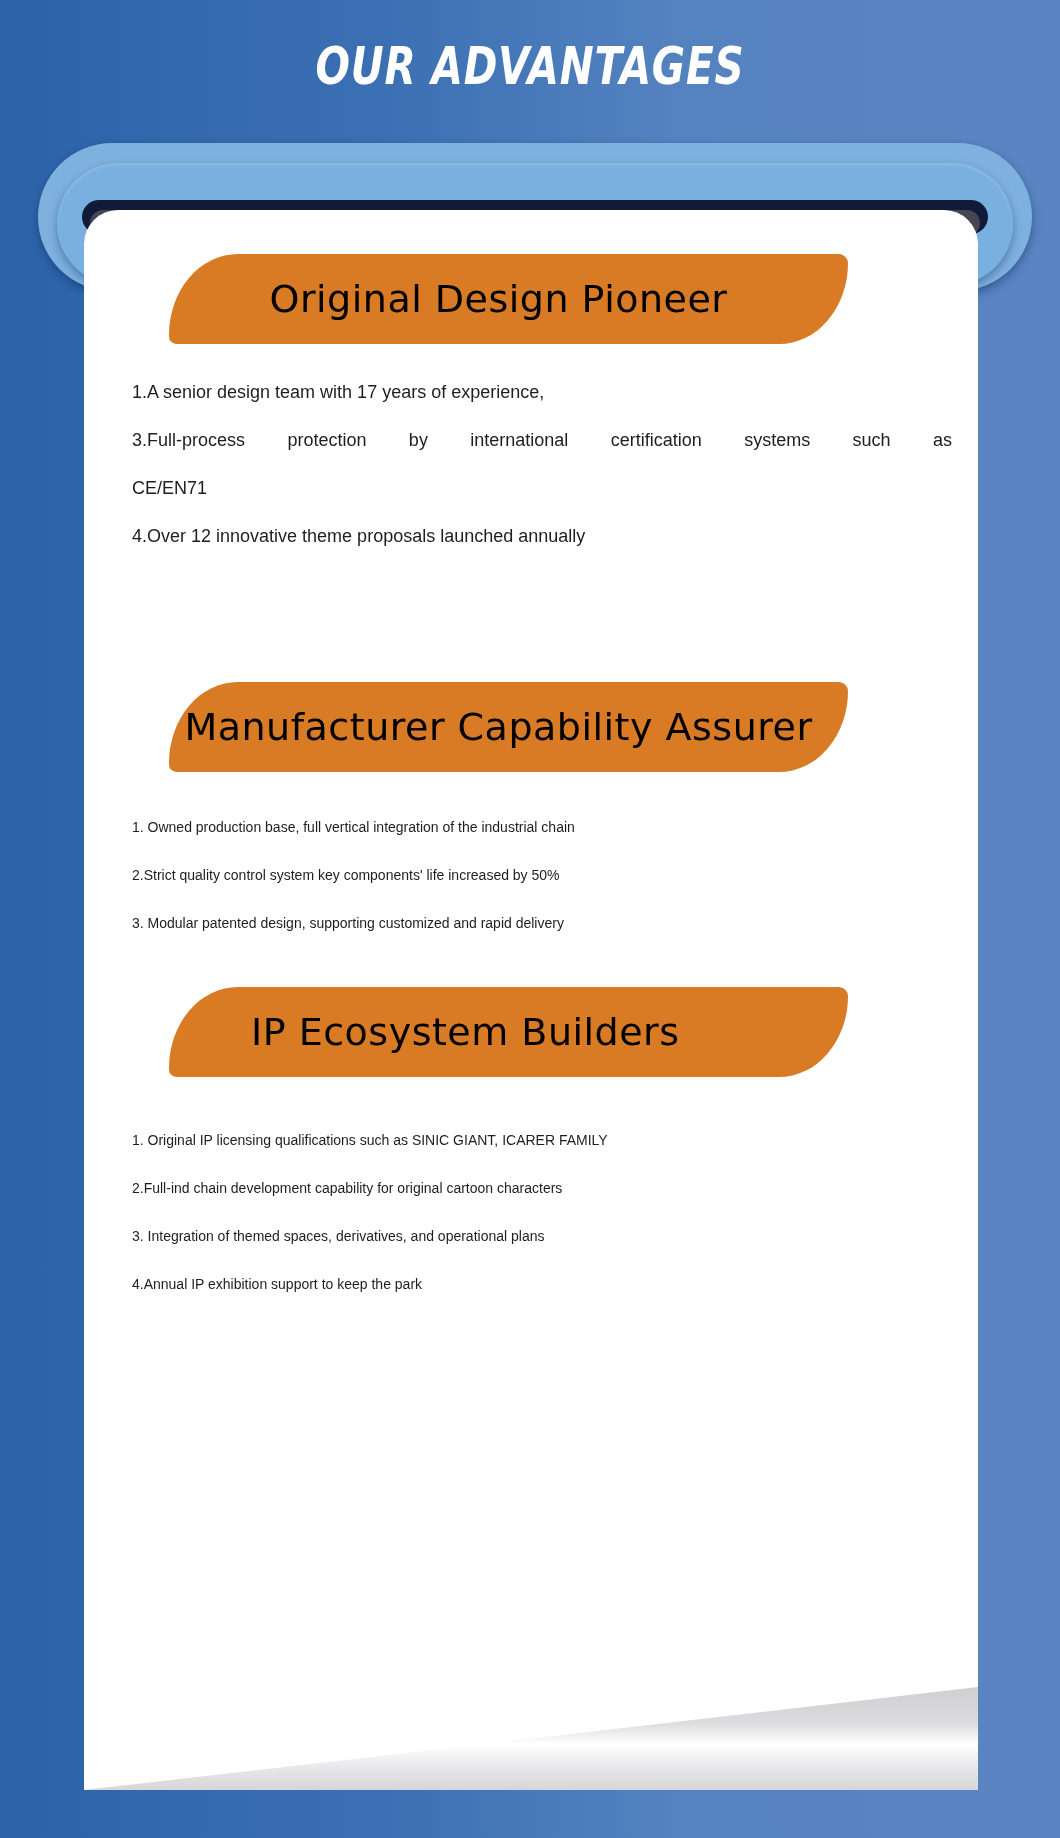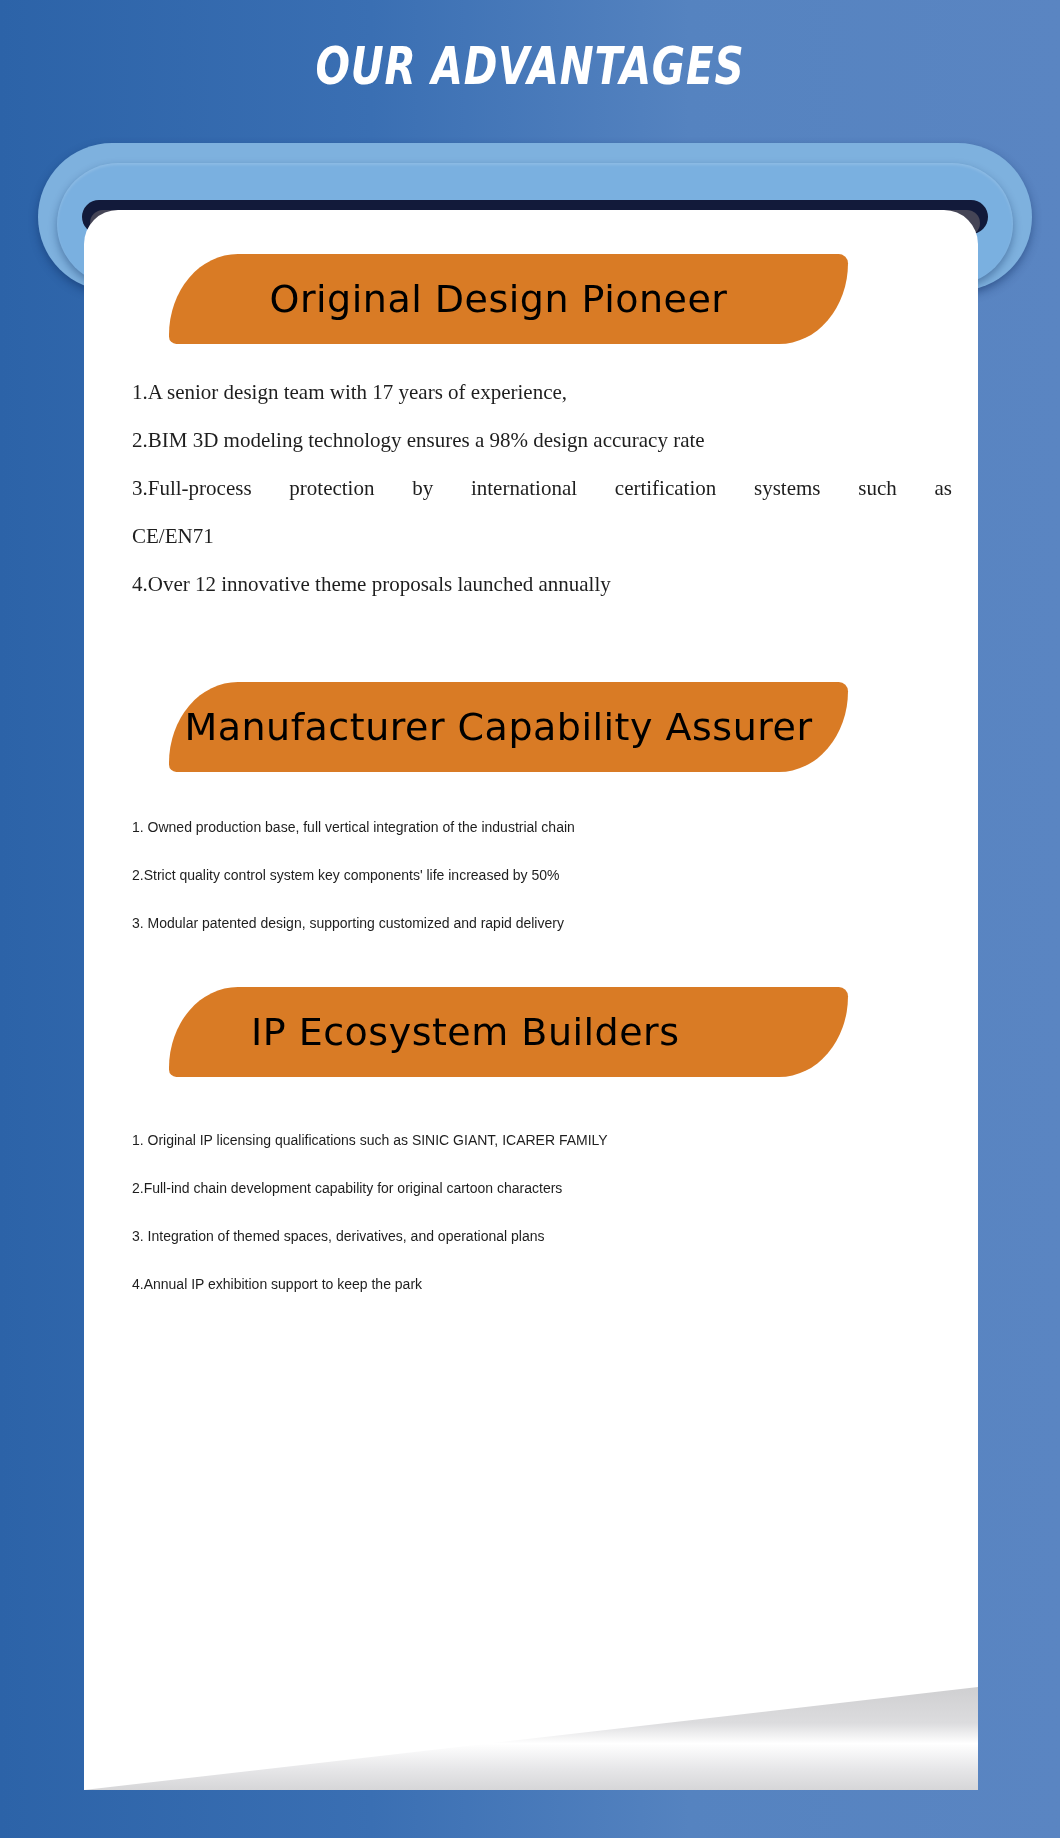--- a/index.html
+++ b/index.html
@@ -48,22 +48,22 @@
     border-radius: 75px 10px 75px 8px / 88px 10px 88px 8px;
   }
   .banner-text {
     position:absolute; left:0; right:0; top:0; bottom:0;
     display:flex; align-items:center; justify-content:center;
     color:#000000; font-family:"DejaVu Sans", sans-serif; font-size:38px; letter-spacing:0.5px;
     padding-right:20px;
   }
   .items { position:absolute; left:48px; width:820px; }
   .item {
-    height:48px; line-height:48px; font-size:21px; color:#1e1e1e; white-space:nowrap;
-    font-family:Liberation Serif, serif;
+    height:48px; line-height:48px; font-size:18px; color:#1e1e1e; white-space:nowrap;
+    font-family:Liberation Sans, sans-serif;
   }
   .items.narrow .item { font-family:"Liberation Sans", sans-serif; font-size:14px; }
   .item.justify { text-align:justify; text-align-last:justify; white-space:normal; }
 </style>
 </head>
 <body>
 
 <div class="title">OUR ADVANTAGES</div>
 
 <div class="slot-outer"></div>
@@ -71,21 +71,20 @@
 <div class="slot-hole"></div>
 <div class="slot-hole-inner"></div>
 
 <div class="paper">
 
   <div class="banner" style="top:44px;">
     <div class="banner-text">Original Design Pioneer</div>
   </div>
   <div class="items" style="top:158px;">
     <div class="item">1.A senior design team with 17 years of experience,</div>
-    <div class="item">2.BIM 3D modeling technology ensures a 98% design accuracy rate</div>
     <div class="item justify">3.Full-process  protection  by  international  certification  systems  such  as</div>
     <div class="item">CE/EN71</div>
     <div class="item">4.Over 12  innovative theme proposals launched annually</div>
   </div>
 
   <div class="banner" style="top:472px;">
     <div class="banner-text">Manufacturer Capability Assurer</div>
   </div>
   <div class="items narrow" style="top:593px;">
     <div class="item">1. Owned production base, full vertical integration of the industrial chain</div>

